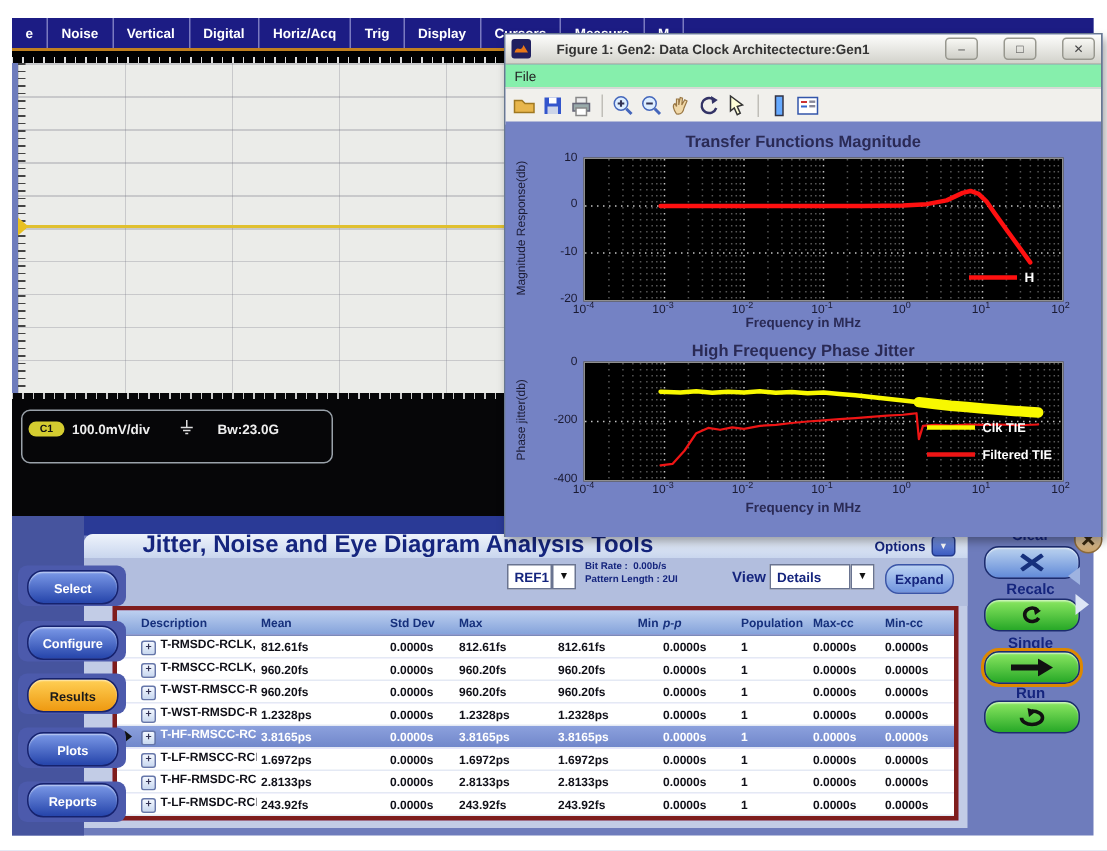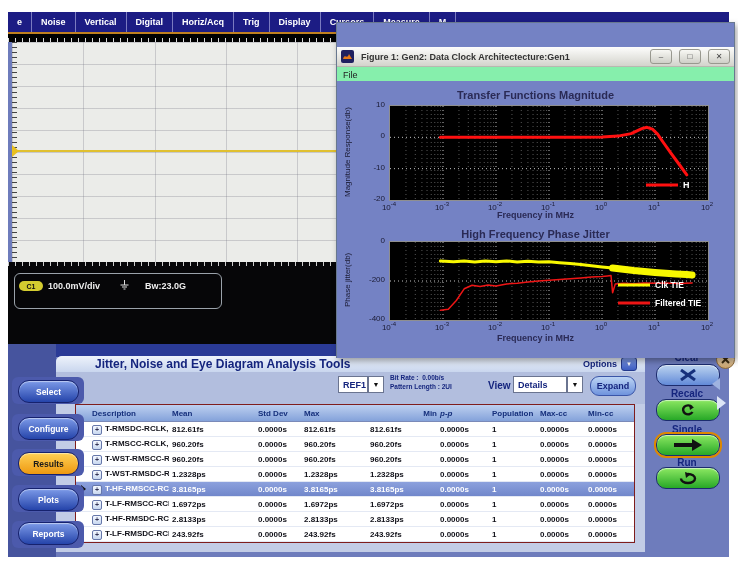--- a/index.html
+++ b/index.html
@@ -33,37 +33,37 @@
   .b-c1{background:#d4cc30;}
   .b-r1{background:#c4c4c4;}
   .gndicon{width:11px;height:11px;margin-left:14px;}
   .bwtxt{margin-left:10px;}
   
   .jp-strip{position:absolute;left:0;top:332px;width:637px;height:13px;background:#2a3a96;border-radius:5px 5px 0 0;}
   .sidecol{position:absolute;left:0;top:332px;width:48px;height:213px;background:#46549e;}
   .inset{position:absolute;left:48px;top:344px;width:589px;height:196px;background:#c2cce6;border-radius:6px 0 0 0;}
   .jtitlebar{position:absolute;left:0;top:0;width:100%;height:16px;border-radius:6px 0 0 0;
      background:linear-gradient(#eef3fb,#c9d6ee);display:flex;align-items:center;}
-  .jtitle{margin-left:39px;font-size:12px;font-weight:bold;color:#15257e;}
+  .jtitle{margin-left:39px;font-size:16px;font-weight:bold;color:#15257e;}
   .optwrap{position:absolute;right:8px;top:1px;display:flex;align-items:center;gap:4px;}
   .optlabel{font-size:9px;font-weight:bold;color:#15257e;}
   .optdd{width:14px;height:12px;border-radius:3px;background:linear-gradient(#7f9ae6,#3c5cc0);
      border:1px solid #23398c;color:#fff;font-size:7px;display:flex;align-items:center;justify-content:center;}
   .ctrlrow{position:absolute;left:0;top:16px;width:100%;height:32px;background:#b2bede;}
   .whitebox{position:absolute;background:#fff;border:1px solid #6a7490;font-size:9px;font-weight:bold;
      color:#15257e;display:flex;align-items:center;padding-left:4px;box-sizing:border-box;}
   .ddbtn{position:absolute;background:#fff;border:1px solid #6a7490;color:#111;font-size:7px;
      display:flex;align-items:center;justify-content:center;box-sizing:border-box;}
   .brtext{position:absolute;left:334px;top:2px;font-size:6.5px;font-weight:bold;color:#15257e;line-height:8.5px;}
   .viewlabel{position:absolute;left:432px;top:8px;font-size:10px;font-weight:bold;color:#15257e;}
   .expandbtn{position:absolute;left:534px;top:4px;width:44px;height:18px;border-radius:9px;
      background:linear-gradient(#bcd4f4,#6f93dd);border:1px solid #3a55a8;color:#15257e;font-size:9px;
      font-weight:bold;display:flex;align-items:center;justify-content:center;}
   
-  #jtable{position:absolute;left:19px;top:48px;width:558px;background:#c4b5fd;border:1px solid #7f1d1d;}
+  #jtable{position:absolute;left:19px;top:48px;width:558px;background:#c4b5fd;border:3px solid #7f1d1d;}
   .tr{display:flex;height:14px;align-items:center;background:#fff;border-bottom:1px solid #e4e9f4;}
   .tr.head{height:16px;background:linear-gradient(#bdd0f0,#84a2da);border-bottom:1px solid #7a8ab8;}
   .td{overflow:hidden;white-space:nowrap;font-size:8px;font-weight:bold;color:#101018;padding-left:3px;box-sizing:border-box;}
   .head .td{color:#16307c;}
   .tr.sel{background:linear-gradient(#8ca1dd,#7187cb);}
   .tr.sel .td{color:#fff;}
   .plus{display:inline-block;width:8px;height:8px;border:1px solid #6677aa;border-radius:2px;
      background:linear-gradient(#f4f8ff,#c8d8f0);color:#335;font-size:7px;line-height:8px;text-align:center;
      margin-right:3px;vertical-align:-1px;}
   .selmark{width:0;height:0;border-top:4px solid transparent;border-bottom:4px solid transparent;
@@ -85,21 +85,21 @@
      background:linear-gradient(#f4ead8,#c9a26a);border:1px solid #8c6a3a;z-index:7;display:flex;
      align-items:center;justify-content:center;}
   .tri-l{position:absolute;left:704px;top:366px;width:0;height:0;border-top:6px solid transparent;
      border-bottom:6px solid transparent;border-right:8px solid #9fb3e0;}
   .tri-r{position:absolute;left:709px;top:384px;width:0;height:0;border-top:7px solid transparent;
      border-bottom:7px solid transparent;border-left:9px solid #dde6f6;}
   
   .fw{position:absolute;left:336px;top:22px;width:399px;height:336px;background:#7482c4;
      border:1px solid #68788f;box-shadow:2px 3px 6px rgba(0,0,0,.35);z-index:5;box-sizing:border-box;}
   .fw-title{height:19px;background:linear-gradient(#fdfdfc,#d3d3cc);display:flex;align-items:center;
-     padding:0 4px;gap:7px;border-bottom:1px solid #b8b8b0;margin-top:24px;}
+     padding:0 4px;gap:17px;border-bottom:1px solid #b8b8b0;}
   .fw-title-text{flex:1;font-size:9px;font-weight:bold;color:#333;white-space:nowrap;overflow:hidden;}
   .wbtn{width:20px;height:13px;border-radius:3px;background:linear-gradient(#f8f8f4,#cfcfc8);
      border:1px solid #98988f;display:flex;align-items:center;justify-content:center;font-size:8px;color:#444;}
   .wbtn.min::after{content:"\2013";} .wbtn.max::after{content:"\25A1";} .wbtn.close::after{content:"\2715";}
   .mlicon{width:13px;height:13px;border-radius:2px;background:#202060;display:flex;align-items:center;justify-content:center;}
   .fw-menu{height:15px;background:#86efac;border-bottom:1px solid #dad8d2;display:flex;align-items:center;
      padding-left:6px;font-size:9px;color:#222;}
   .fw-toolbar{height:23px;background:#f1f0ec;border-bottom:1px solid #c6c4be;display:flex;align-items:center;
      gap:2px;padding-left:4px;}
   .tbicon{width:17px;height:17px;display:flex;align-items:center;justify-content:center;}

